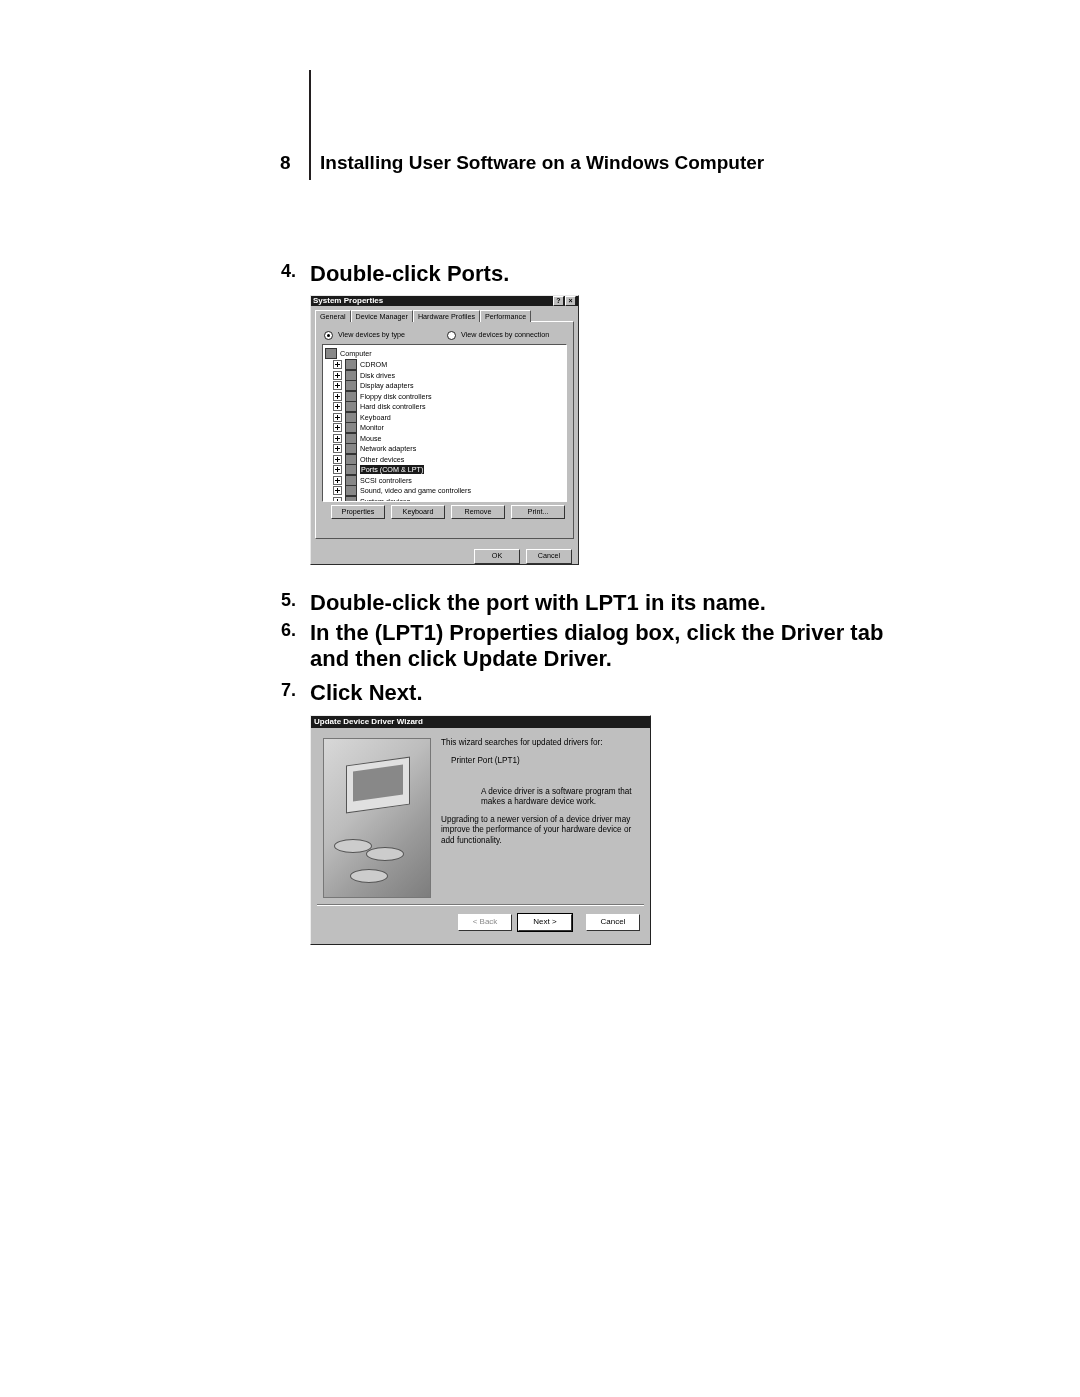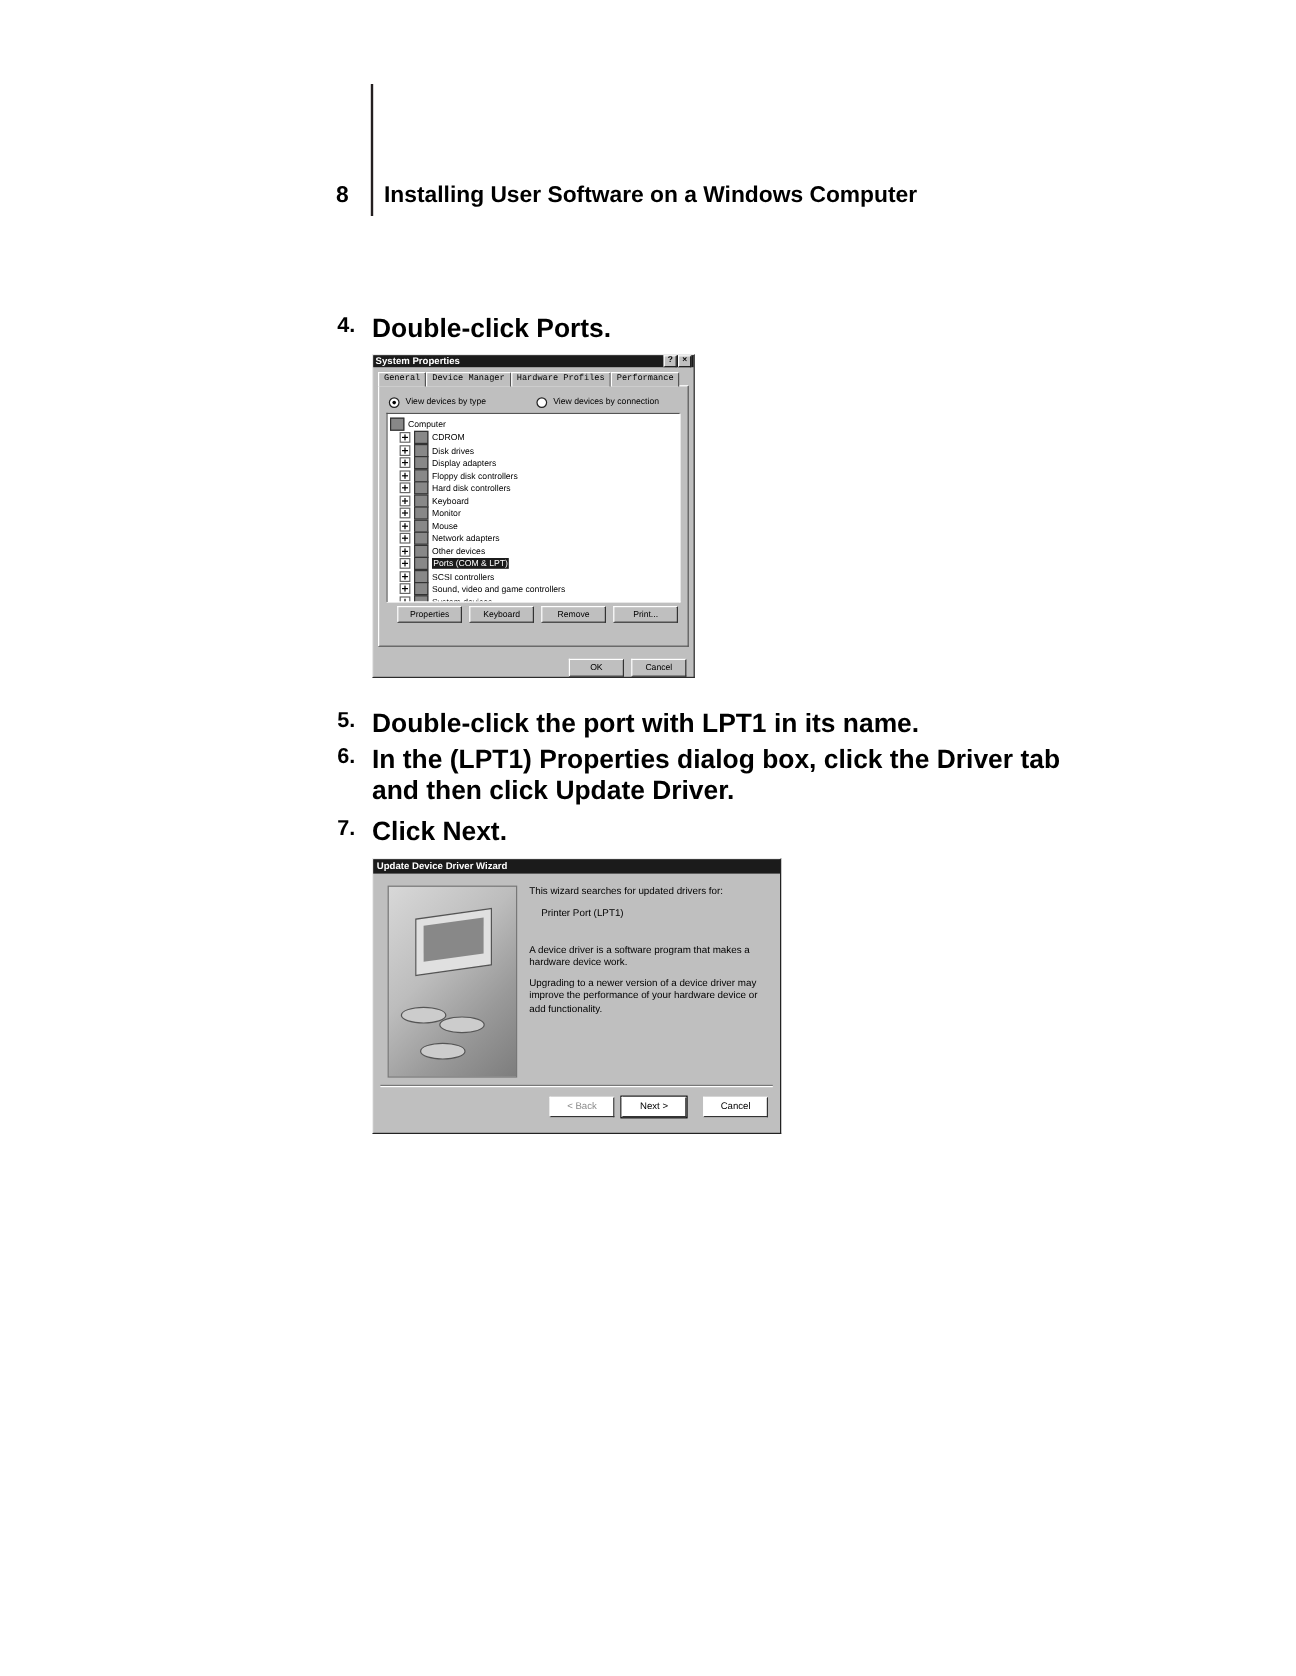--- a/index.html
+++ b/index.html
@@ -100,21 +100,20 @@
     color: #000;
     font-weight: 700;
   }
   .sp-body {
     padding: 2px 4px 4px 4px;
   }
   .sp-tabs {
     display: flex;
     height: 12px;
     margin-top: 2px;
-    font-family: Liberation Mono, monospace;
   }
   .sp-tab {
     font-size: 7.2px;
     padding: 1px 4px 0 4px;
     border-top: 1px solid #fff;
     border-left: 1px solid #fff;
     border-right: 1px solid #555;
     background: #bfbfbf;
     margin-right: 0px;
     position: relative;
@@ -433,21 +432,21 @@
     <div class="wz-body">
       <div class="wz-art">
         <div class="monitor"></div>
         <div class="disk1"></div>
         <div class="disk2"></div>
         <div class="disk3"></div>
       </div>
       <div class="wz-text">
         <p>This wizard searches for updated drivers for:</p>
         <p style="padding-left:10px;">Printer Port (LPT1)</p>
-        <p style="margin-top:20px;">A device driver is a software program that makes a hardware device work.</p>
+        <p style="margin-top:20px;margin-left:40px;">A device driver is a software program that makes a hardware device work.</p>
         <p>Upgrading to a newer version of a device driver may improve the performance of your hardware device or add functionality.</p>
       </div>
     </div>
     <div class="wz-sep"></div>
     <div class="wz-btnrow">
       <div class="wz-btn disabled">&lt; Back</div>
       <div class="wz-btn default">Next &gt;</div>
       <div class="wz-btn" style="margin-left:8px;">Cancel</div>
     </div>
   </div>

